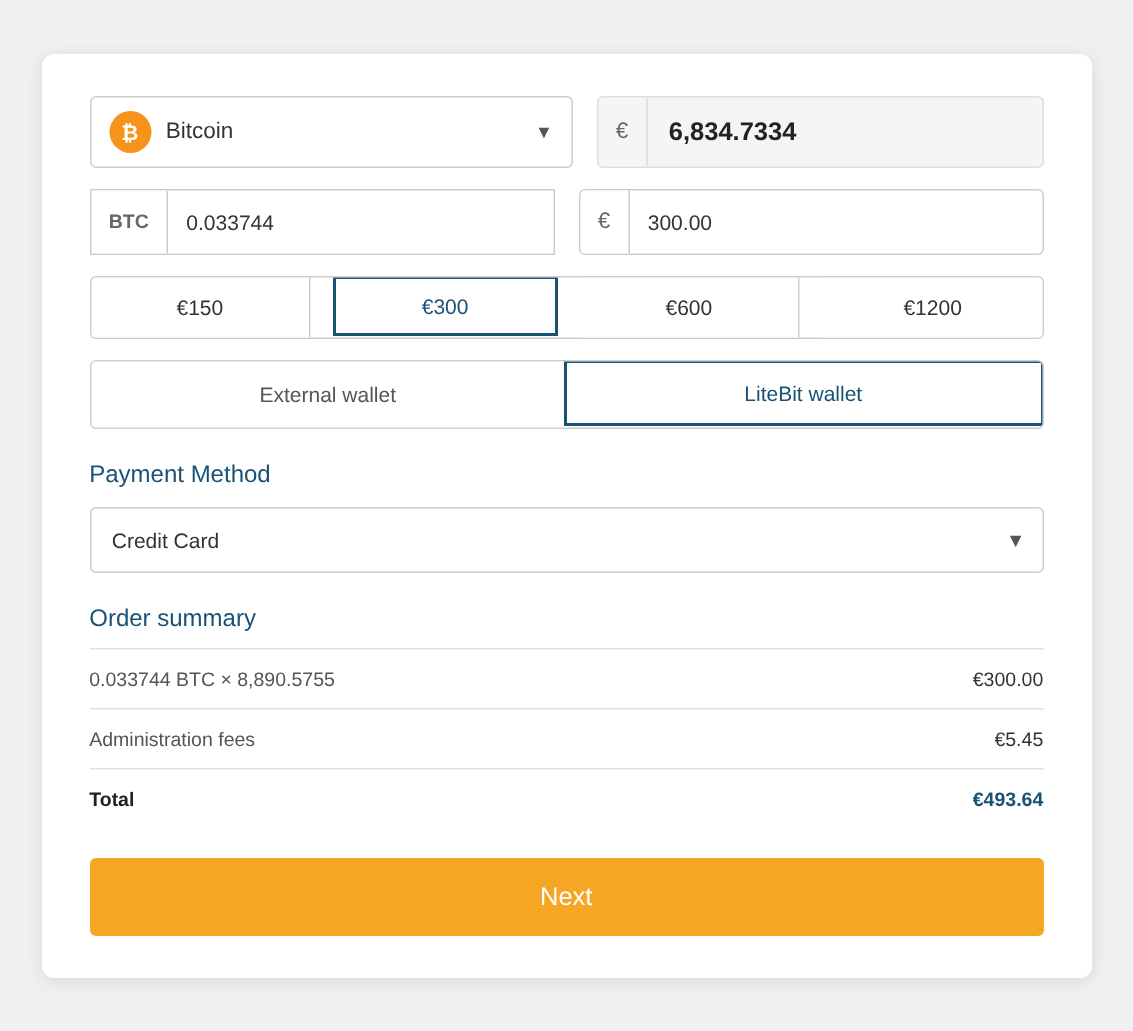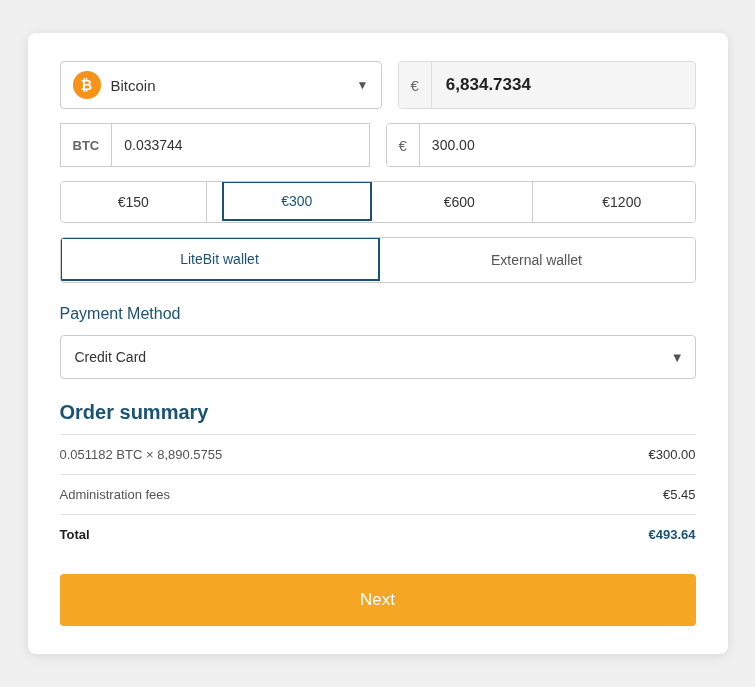--- a/index.html
+++ b/index.html
@@ -246,22 +246,22 @@
       right: 12px;
       top: 50%;
       transform: translateY(-50%);
       color: #555;
       pointer-events: none;
       font-size: 13px;
     }
 
     
     .order-summary-title {
-      font-size: 20px;
-      font-weight: 700;
+      font-size: 16px;
+      font-weight: 400;
       color: #1a5276;
       margin-bottom: 10px;
     }
     .order-summary {
       border-top: 1px solid #e0e0e0;
     }
     .order-row {
       display: flex;
       justify-content: space-between;
       align-items: center;
@@ -331,40 +331,40 @@
   
   <div class="amount-buttons">
     <button class="amount-btn">€150</button>
     <button class="amount-btn active">€300</button>
     <button class="amount-btn">€600</button>
     <button class="amount-btn">€1200</button>
   </div>
 
   
   <div class="wallet-tabs">
+    <button class="wallet-tab">External wallet</button>
     <button class="wallet-tab active">LiteBit wallet</button>
-    <button class="wallet-tab">External wallet</button>
   </div>
 
   
   <div class="section-title">Payment Method</div>
   <div class="payment-select-wrapper">
     <select class="payment-select">
       <option>Credit Card</option>
       <option>Bank Transfer</option>
       <option>iDEAL</option>
     </select>
     <span class="payment-select-arrow">▼</span>
   </div>
 
   
   <div class="order-summary-title">Order summary</div>
   <div class="order-summary">
     <div class="order-row">
-      <span>0.051182 BTC × 8,890.5755</span>
+      <span>0.033744 BTC × 8,890.5755</span>
       <span class="order-amount">€300.00</span>
     </div>
     <div class="order-row">
       <span>Administration fees</span>
       <span class="order-amount">€5.45</span>
     </div>
     <div class="order-row total">
       <span>Total</span>
       <span class="order-amount">€493.64</span>
     </div>

